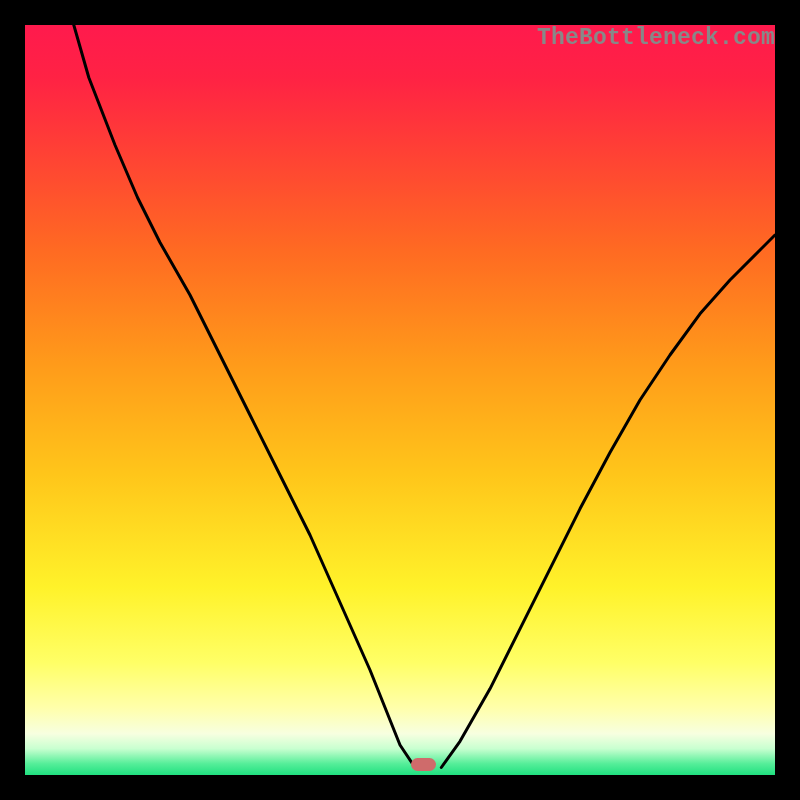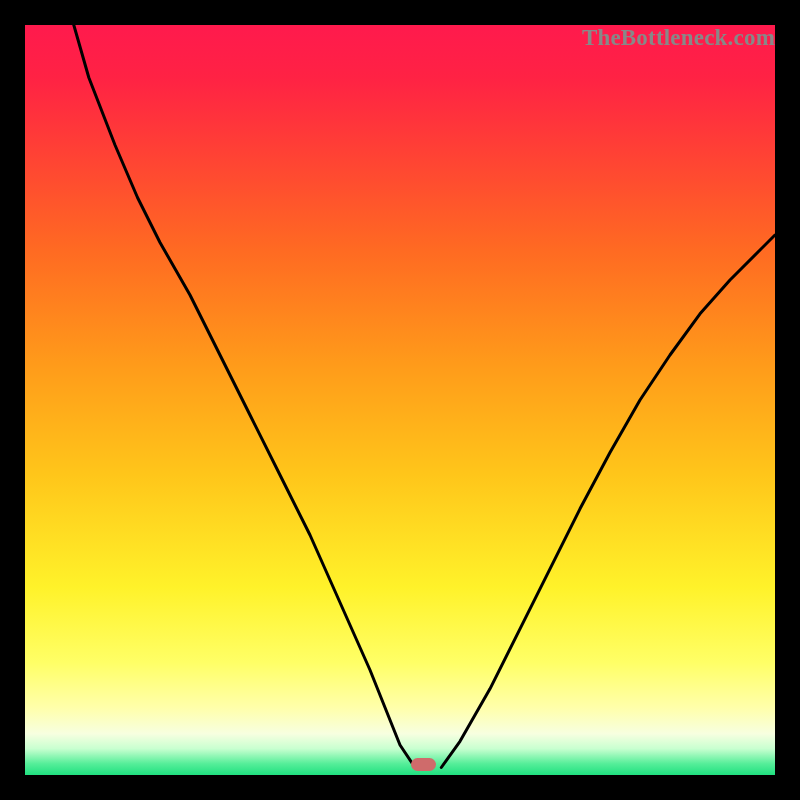--- a/index.html
+++ b/index.html
@@ -22,21 +22,21 @@
     position: absolute;
     left: 0;
     top: 0;
     width: 100%;
     height: 100%;
   }
   .watermark {
     position: absolute;
     top: 25px;
     right: 25px;
-    font-family: Liberation Serif, serif;
+    font-family: Liberation Mono, monospace;
     font-size: 23px;
     font-weight: bold;
     color: #888888;
     letter-spacing: 0.2px;
   }
   svg.curve {
     position: absolute;
     left: 0;
     top: 0;
   }

